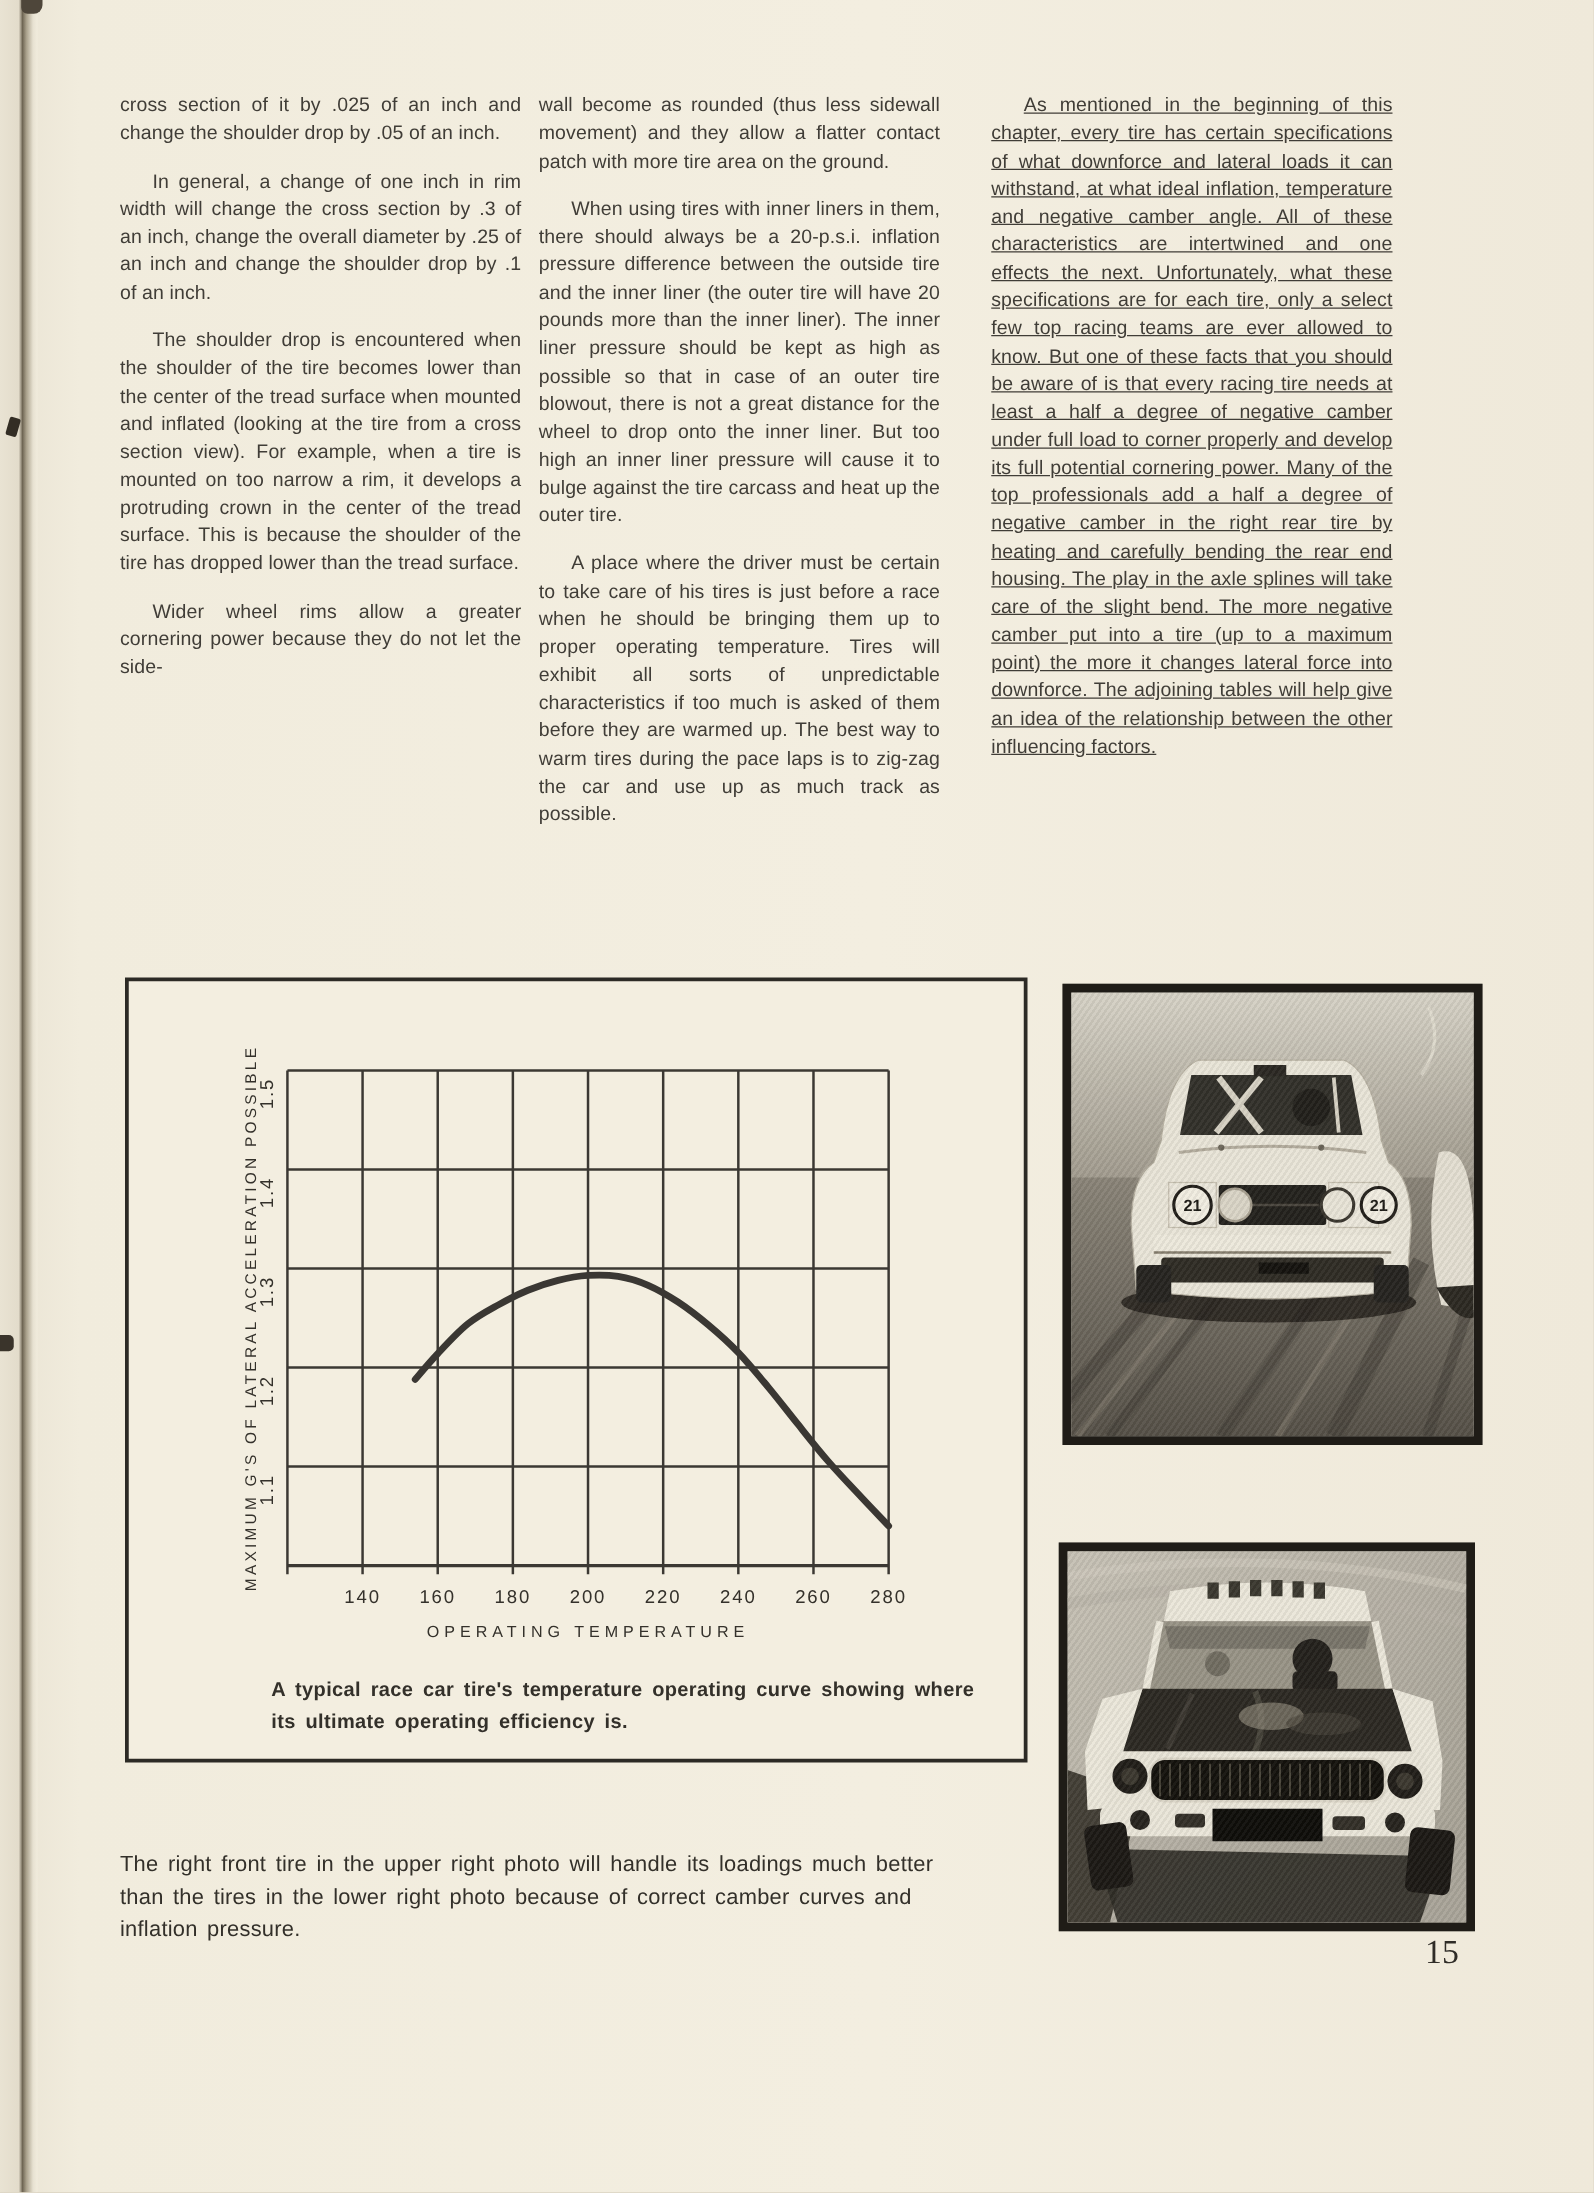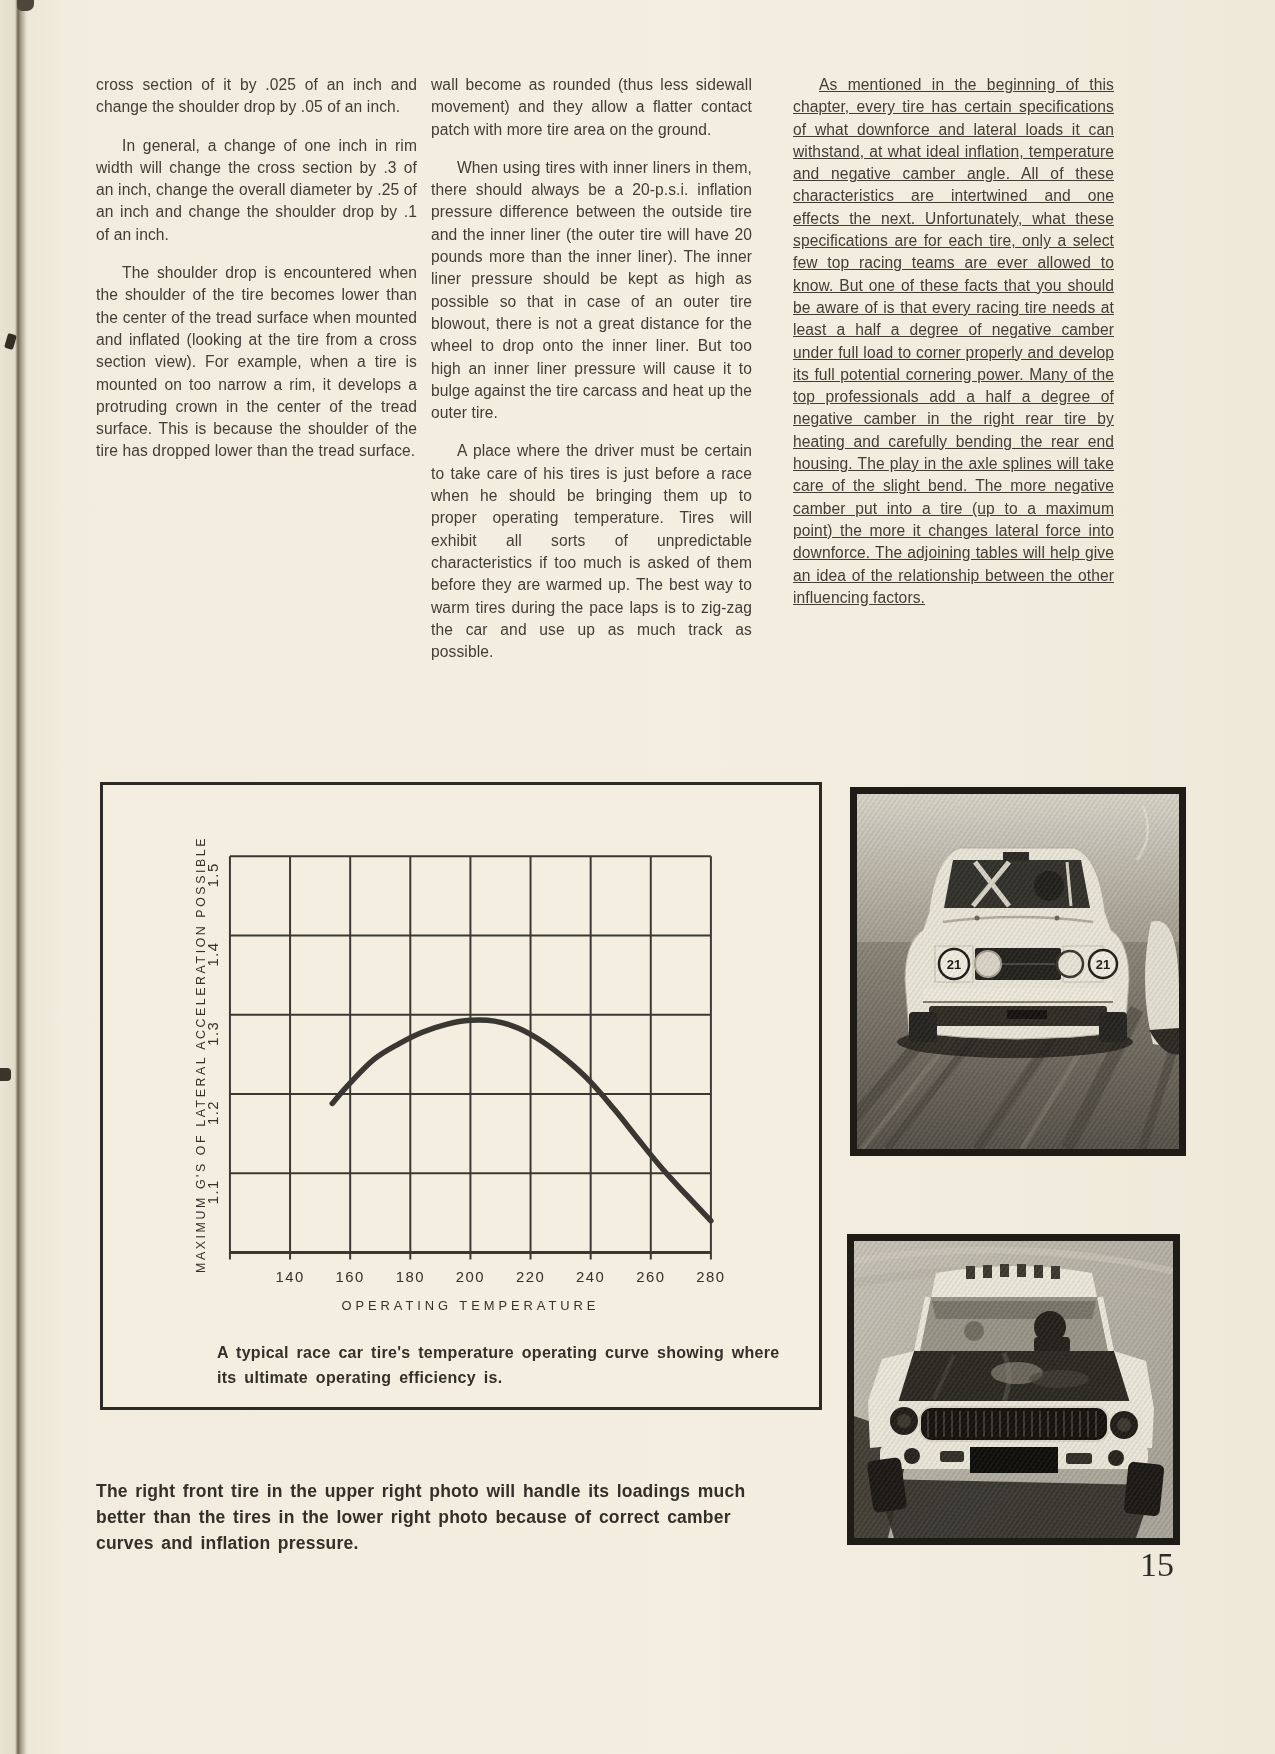--- a/index.html
+++ b/index.html
@@ -36,37 +36,38 @@
   }
   
   .photo { position:absolute; border:7px solid #1f1c17; box-sizing:border-box; background:#a9a49a; }
   .photo svg { display:block; width:100%; height:100%; }
   .photo::after { content:""; position:absolute; inset:0; pointer-events:none;
     background:repeating-linear-gradient(125deg, rgba(255,255,255,.045) 0 2px, rgba(0,0,0,.05) 2px 4px); }
   .photo-upper { left:850px; top:787px; width:336px; height:369px; }
   .photo-lower { left:847px; top:1234px; width:333px; height:311px; }
   .bottom-caption {
     position:absolute; left:96px; top:1460px; width:688px;
-    font-weight:bold; font-size:17.5px; line-height:1.5; letter-spacing:.2px; word-spacing:2.5px; color:#33302a;
-  }
-  .page-number { position:absolute; left:1140px; top:1546px; font-family:"Liberation Serif", serif; font-size:34px; color:#2f2c27; }
+    font-weight:normal; font-size:17.5px; line-height:1.5; letter-spacing:.2px; word-spacing:2.5px; color:#33302a;
+  }
+  .page-number { position:absolute; left:1140px; top:1546px; font-family:"Liberation Serif", serif; font-size:27px; color:#2f2c27; }
 </style>
 </head>
 <body>
 
 <div class="page">
   <div class="scan-edge"></div>
   <div class="nub"></div>
   <div class="speck1"></div>
   <div class="speck2"></div>
 
   <section class="col col1">
     <p class="cont">cross section of it by .025 of an inch and change the shoulder drop by .05 of an inch.</p>
     <p>In general, a change of one inch in rim width will change the cross section by .3 of an inch, change the overall diameter by .25 of an inch and change the shoulder drop by .1 of an inch.</p>
     <p>The shoulder drop is encountered when the shoulder of the tire becomes lower than the center of the tread surface when mounted and inflated (looking at the tire from a cross section view). For example, when a tire is mounted on too narrow a rim, it develops a protruding crown in the center of the tread surface. This is because the shoulder of the tire has dropped lower than the tread surface.</p>
+    <p>Wider wheel rims allow a greater cornering power because they do not let the side-</p>
   </section>
 
   <section class="col col2">
     <p class="cont">wall become as rounded (thus less sidewall movement) and they allow a flatter contact patch with more tire area on the ground.</p>
     <p>When using tires with inner liners in them, there should always be a 20-p.s.i. inflation pressure difference between the outside tire and the inner liner (the outer tire will have 20 pounds more than the inner liner). The inner liner pressure should be kept as high as possible so that in case of an outer tire blowout, there is not a great distance for the wheel to drop onto the inner liner. But too high an inner liner pressure will cause it to bulge against the tire carcass and heat up the outer tire.</p>
     <p>A place where the driver must be certain to take care of his tires is just before a race when he should be bringing them up to proper operating temperature. Tires will exhibit all sorts of unpredictable characteristics if too much is asked of them before they are warmed up. The best way to warm tires during the pace laps is to zig-zag the car and use up as much track as possible.</p>
   </section>
 
   <section class="col col3">
     <p>As mentioned in the beginning of this chapter, every tire has certain specifications of what downforce and lateral loads it can withstand, at what ideal inflation, temperature and negative camber angle. All of these characteristics are intertwined and one effects the next. Unfortunately, what these specifications are for each tire, only a select few top racing teams are ever allowed to know. But one of these facts that you should be aware of is that every racing tire needs at least a half a degree of negative camber under full load to corner properly and develop its full potential cornering power. Many of the top professionals add a half a degree of negative camber in the right rear tire by heating and carefully bending the rear end housing. The play in the axle splines will take care of the slight bend. The more negative camber put into a tire (up to a maximum point) the more it changes lateral force into downforce. The adjoining tables will help give an idea of the relationship between the other influencing factors.</p>

